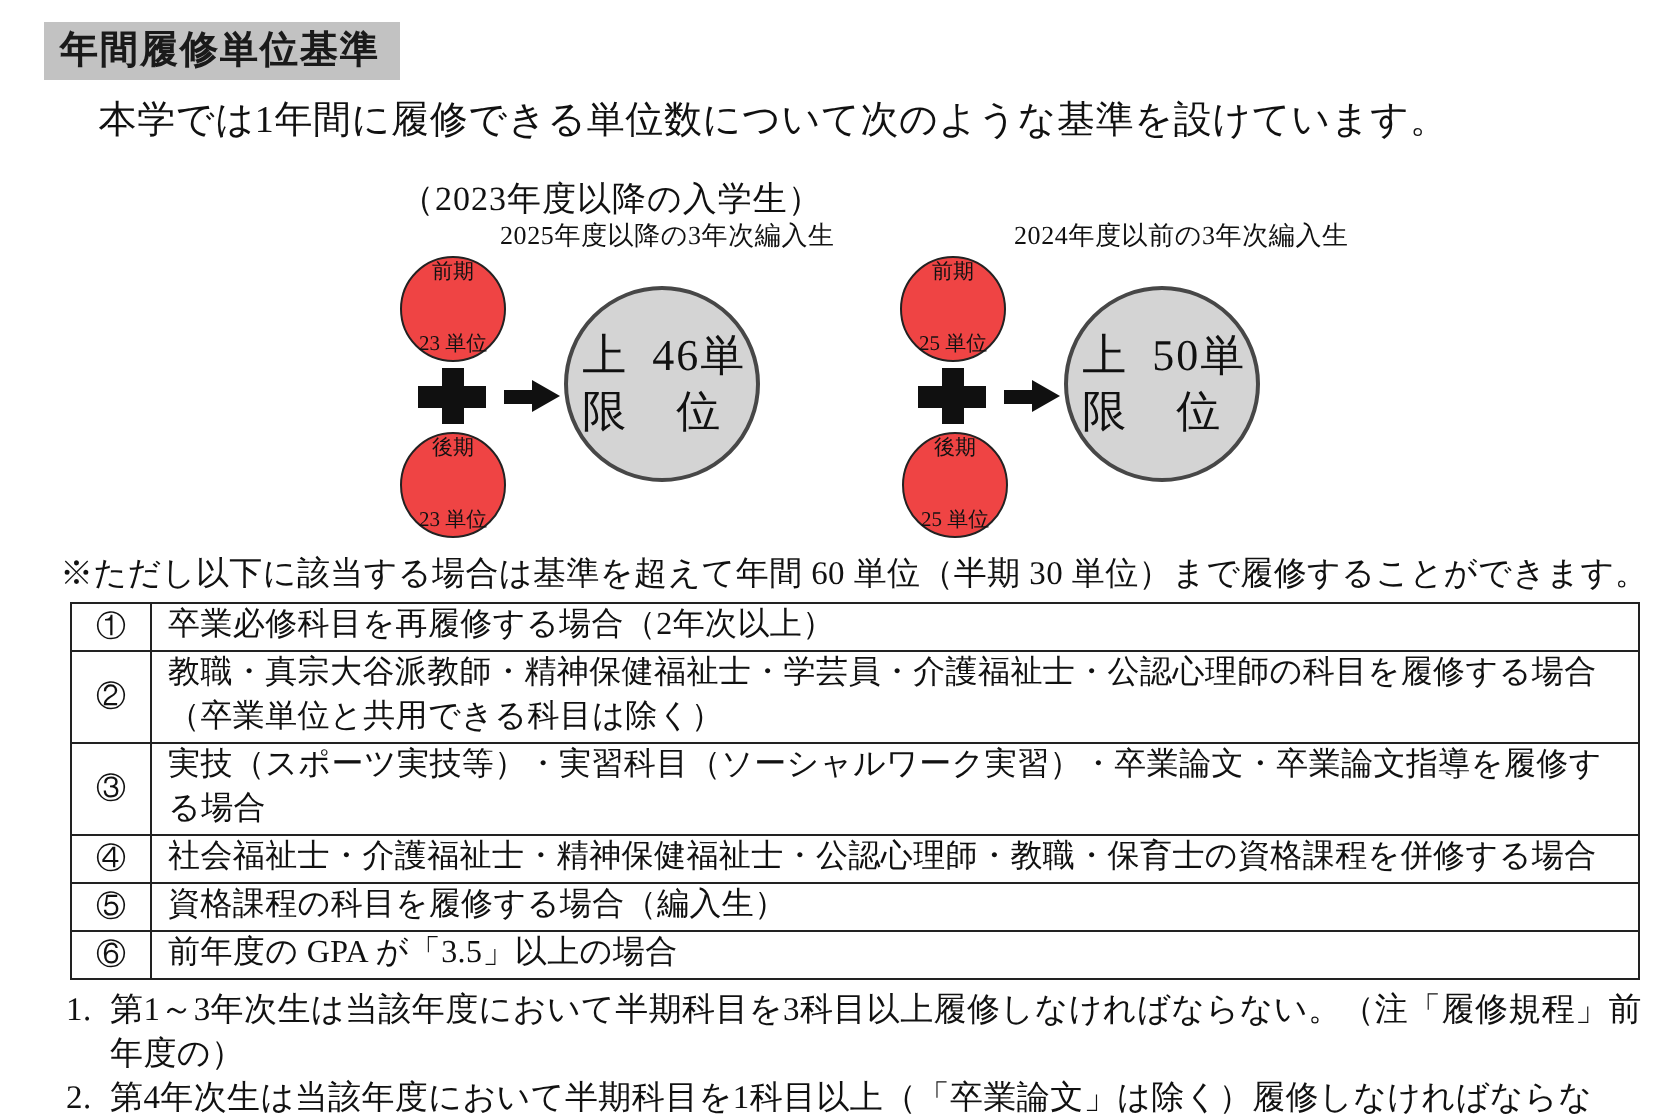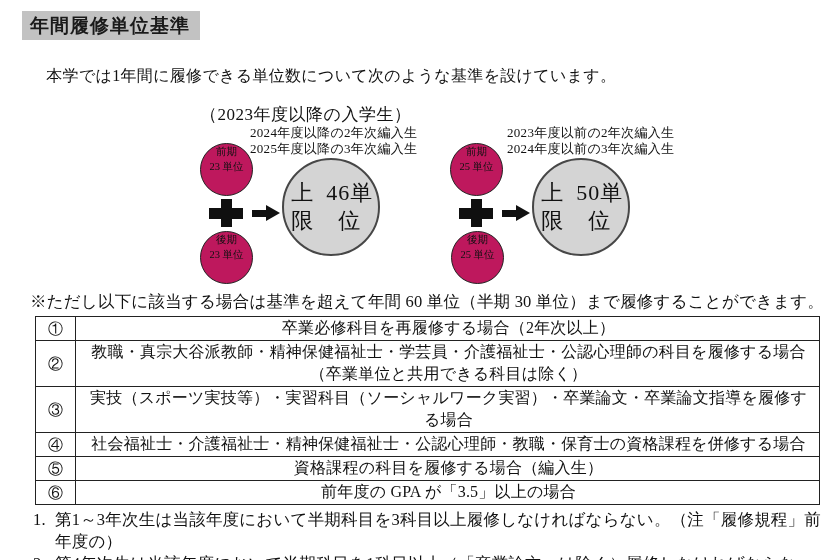--- a/index.html
+++ b/index.html
@@ -21,22 +21,22 @@
     background: #c2c2c2;
     color: #1a1a1a;
     font-family: "Liberation Sans", "DejaVu Sans", sans-serif;
     font-weight: bold;
     font-size: 19px;
     line-height: 23px;
     padding: 3px 10px 3px 8px;
     letter-spacing: 1px;
   }
   .intro {
-    margin: 24px 0 0 30px;
-    font-size: 16px;
+    margin: 9px 0 0 30px;
+    font-size: 19px;
     line-height: 24px;
     letter-spacing: 0.3px;
   }
   .diagram-area {
     position: relative;
     margin-top: 15px;
     height: 186px;
   }
   .dg-header {
     position: absolute;
@@ -49,25 +49,25 @@
     font-size: 13px;
     line-height: 16px;
     letter-spacing: 0.3px;
   }
   .circle-sm {
     position: absolute;
     width: 53px;
     height: 53px;
     border: 1.4px solid #222;
     border-radius: 50%;
-    background: #be185d;
+    background: #ef4444;
     display: flex;
     flex-direction: column;
     align-items: center;
-    justify-content: flex-start;
+    justify-content: space-between;
     font-size: 10.5px;
     line-height: 15px;
     text-align: center;
   }
   .circle-lg {
     position: absolute;
     width: 98px;
     height: 98px;
     border: 2px solid #474747;
     border-radius: 50%;
@@ -134,21 +134,20 @@
     margin: 4px 0 0 35px;
     width: 785px;
     border-collapse: collapse;
     border: 1.5px solid #222;
     font-size: 16px;
   }
   table.rules td {
     border: 1px solid #222;
     line-height: 22px;
     vertical-align: middle;
-    text-align: center;
   }
   table.rules td.num {
     width: 40px;
     text-align: center;
     font-size: 15px;
     padding: 0;
   }
   table.rules td.txt {
     padding: 0 6px 1px 8px;
     letter-spacing: 0.2px;
@@ -180,40 +179,38 @@
   <div class="title">年間履修単位基準</div>
 
   <div class="intro">
     <div>　本学では1年間に履修できる単位数について次のような基準を設けています。</div>
   </div>
 
   <div class="diagram-area">
 
     <div class="dg-header" style="left:200px; top:2px;">（2023年度以降の入学生）</div>
     <div class="dg-sub" style="left:250px; top:22px;">
-      <div>2024年度以降の2年次編入生</div>
       <div>2025年度以降の3年次編入生</div>
     </div>
     <div class="circle-sm" style="left:200px; top:40px;">
       <div>前期</div>
       <div>23 単位</div>
     </div>
     <div class="plus" style="left:209px; top:96px;"></div>
     <div class="circle-sm" style="left:200px; top:128px;">
       <div>後期</div>
       <div>23 単位</div>
     </div>
     <div class="arrow" style="left:252px; top:102px;"></div>
     <div class="circle-lg" style="left:282px; top:55px;">
       <div>上限</div>
       <div>46単位</div>
     </div>
 
     <div class="dg-sub" style="left:507px; top:22px;">
-      <div>2023年度以前の2年次編入生</div>
       <div>2024年度以前の3年次編入生</div>
     </div>
     <div class="circle-sm" style="left:450px; top:40px;">
       <div>前期</div>
       <div>25 単位</div>
     </div>
     <div class="plus" style="left:459px; top:96px;"></div>
     <div class="circle-sm" style="left:451px; top:128px;">
       <div>後期</div>
       <div>25 単位</div>

